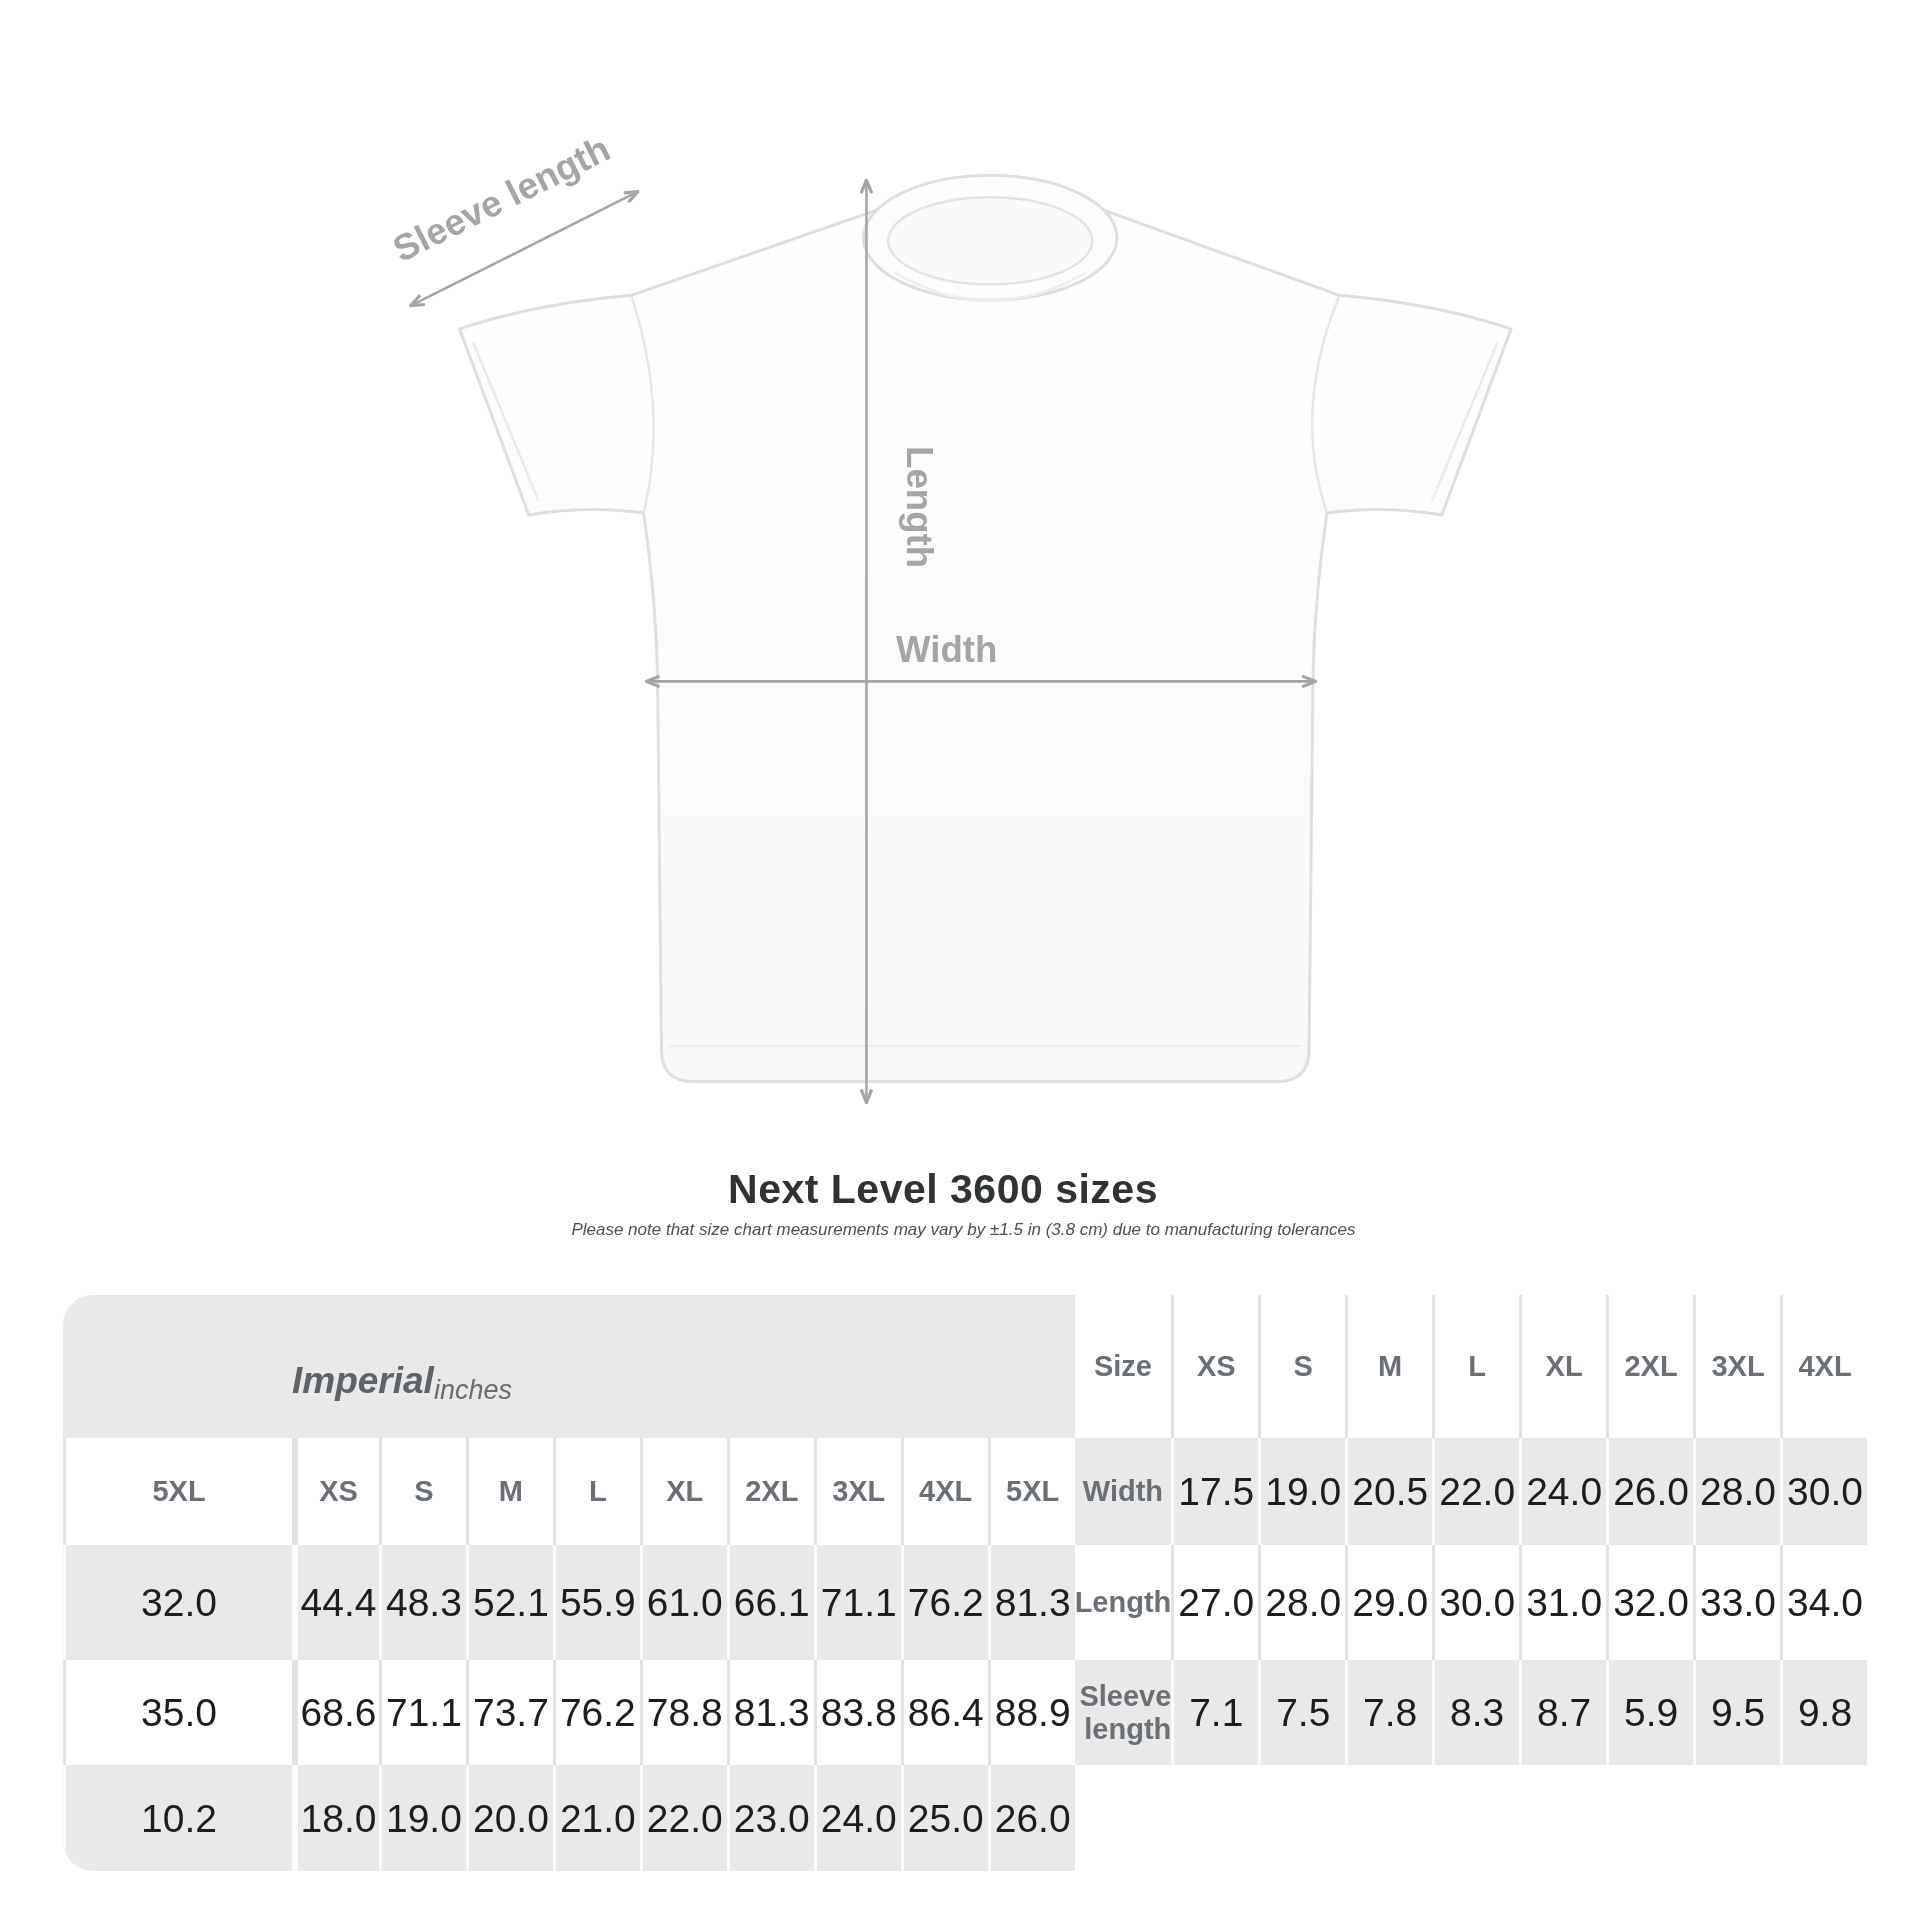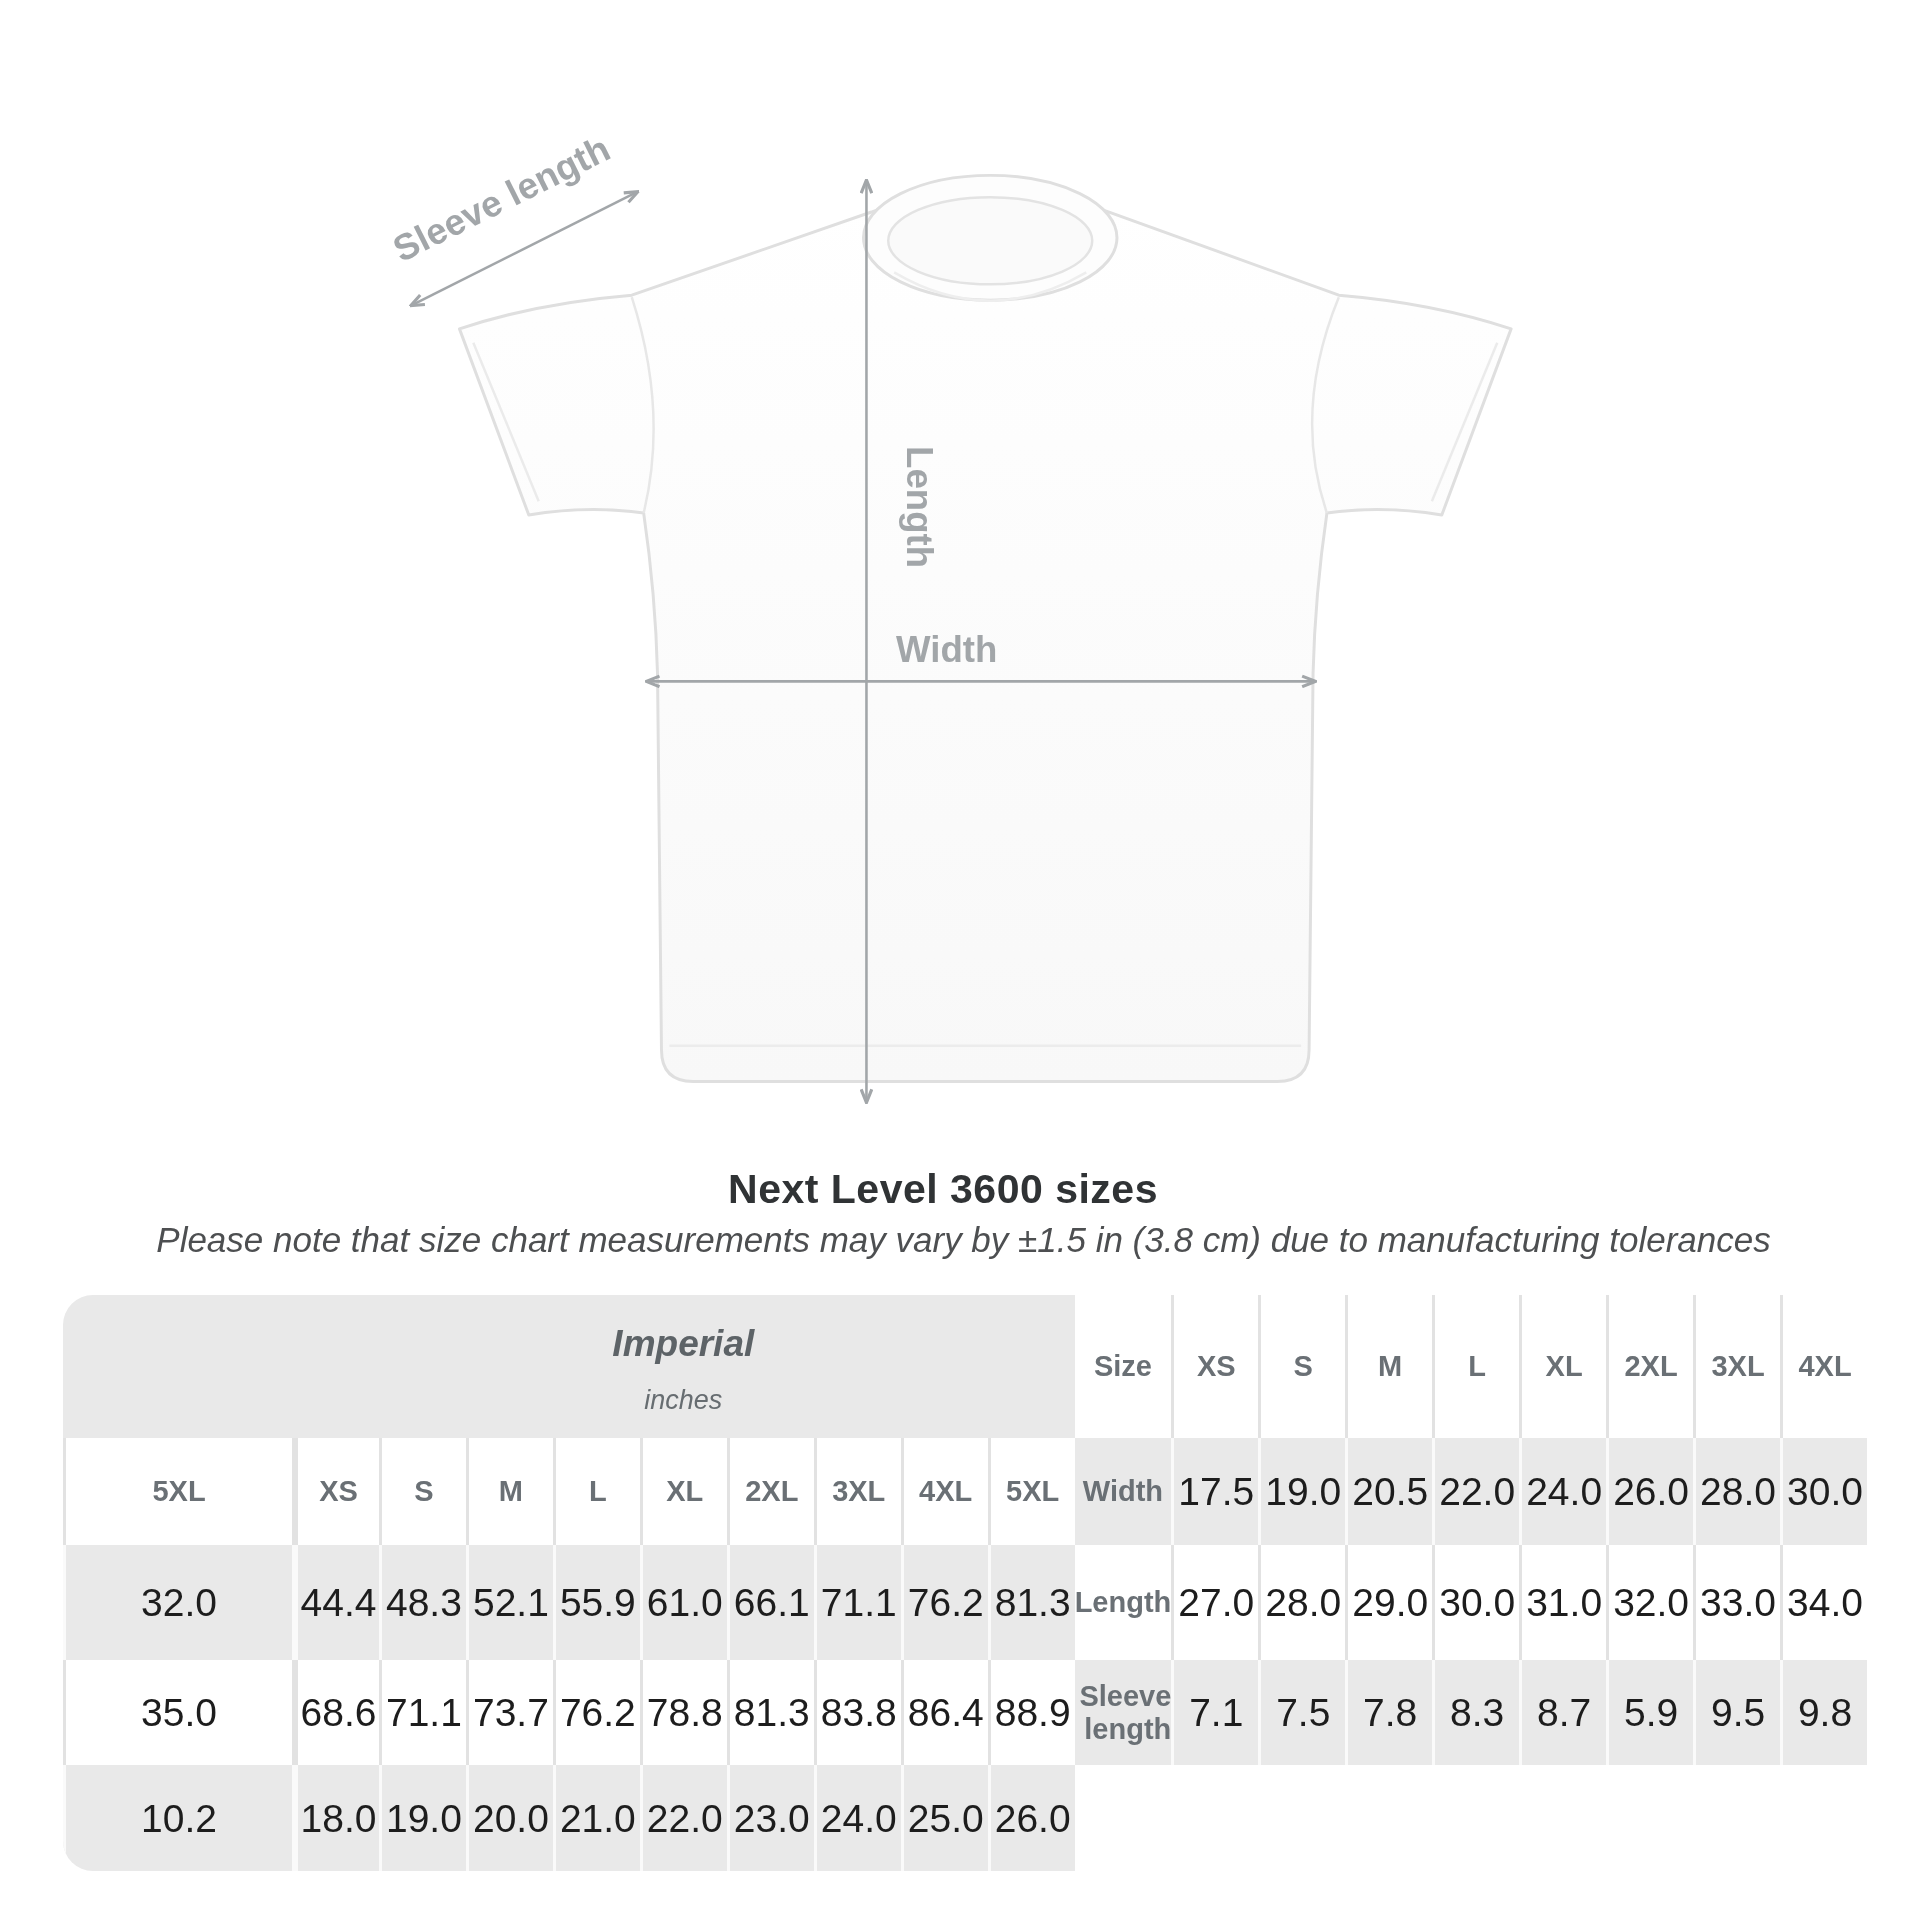--- a/index.html
+++ b/index.html
@@ -9,37 +9,37 @@
   }
   
   #diagram{position:absolute;left:0;top:0;width:1927px;height:1238px;}
   
   .title{
     position:absolute;top:1166px;left:0;width:1886px;text-align:center;
     font-size:41px;font-weight:bold;color:#303335;letter-spacing:0.5px;
   }
   .subtitle{
     position:absolute;top:1220px;left:0;width:1927px;text-align:center;
-    font-size:35px;font-style:italic;color:#4d4f51;
+    font-size:17px;font-style:italic;color:#4d4f51;
   }
   
   .size-table{
     position:absolute;left:63px;top:1295px;width:1804px;height:576px;
     border-radius:30px;overflow:hidden;background:#ffffff;
     display:grid;
     grid-template-columns:229px repeat(18,1fr);
     grid-template-rows:143px 107px 115px 105px 107px;
   }
   .cell{display:flex;align-items:center;justify-content:center;box-sizing:border-box;}
   .g{background:#e9e9e9;}
   .w{background:#ffffff;}
   .dl{border-left:3px solid #e2e2e2;}   
   .dg{border-left:3px solid #fafafa;}   
   .sec{border-left-width:6px;}          
-  .hdr{grid-row:1;flex-direction:column;justify-content:flex-start;padding-top:28px;}
+  .hdr{grid-row:1;flex-direction:row;justify-content:flex-start;padding-top:28px;}
   .hdr .sec-name{font-size:37px;font-weight:bold;font-style:italic;color:#5d6367;}
   .hdr .sec-unit{font-size:27px;font-style:italic;color:#676d71;margin-top:20px;}
   .corner{grid-column:1;grid-row:1;}
   .imp-head{grid-column:2/11;}
   .met-head{grid-column:11/20;}
   .lab{font-size:29px;font-weight:bold;color:#6a7075;text-align:right;}
   .sz{font-size:29px;font-weight:bold;color:#6a7075;}
   .val{font-size:39px;color:#1d1d1d;}
 </style>
 </head>

